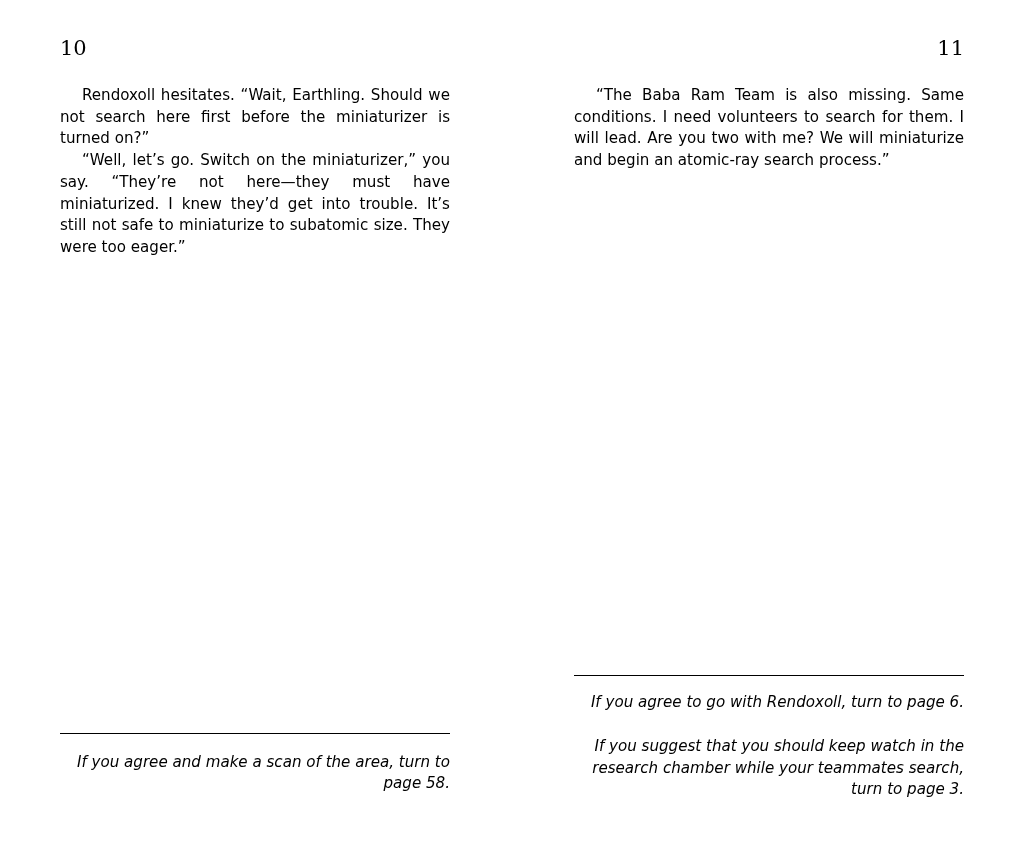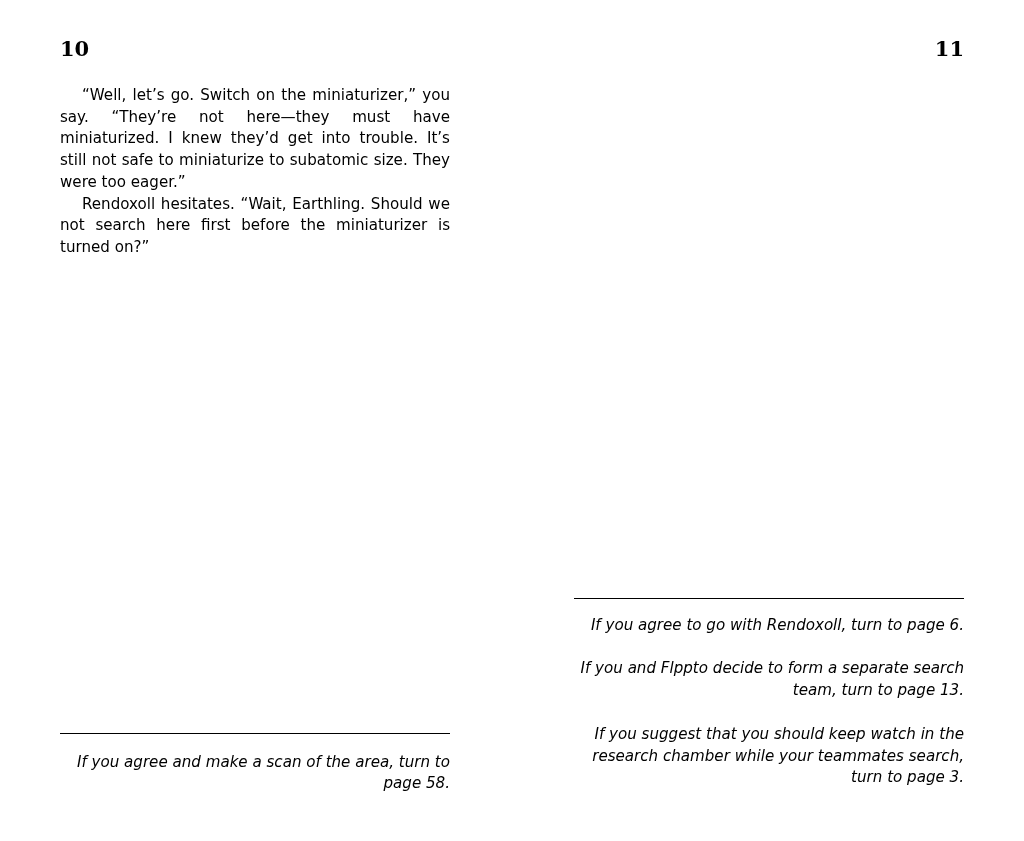--- a/index.html
+++ b/index.html
@@ -24,30 +24,30 @@
   .page {
     position: relative;
     width: 512px;
     height: 841px;
     box-sizing: border-box;
   }
   .page-left {
     padding: 38px 62px 30px 60px;
   }
   .page-right {
-    padding: 38px 60px 36px 62px;
+    padding: 38px 60px 24px 62px;
   }
   .page-inner {
     position: relative;
     width: 100%;
     height: 100%;
   }
   .folio {
     font-family: "DejaVu Serif", serif;
-    font-weight: bold;
+    font-weight: normal;
     font-size: 21px;
     line-height: 1;
     margin-bottom: 26px;
   }
   .folio-left {
     text-align: left;
   }
   .folio-right {
     text-align: right;
   }
@@ -101,37 +101,37 @@
 </style>
 </head>
 <body>
 
 <div class="spread">
 
   <div class="page page-left">
     <div class="page-inner">
       <div class="folio folio-left">10</div>
       <div class="body-text">
+        <p class="indent">Rendoxoll hesitates. “Wait, Earthling. Should we not search here first before the miniaturizer is turned on?”</p>
         <p class="indent">“Well, let’s go. Switch on the miniaturizer,” you say. “They’re not here—they must have miniaturized. I knew they’d get into trouble. It’s still not safe to miniaturize to subatomic size. They were too eager.”</p>
-        <p class="indent">Rendoxoll hesitates. “Wait, Earthling. Should we not search here first before the miniaturizer is turned on?”</p>
       </div>
       <div class="choices choices-left">
         <hr class="rule">
         <p class="choice">If you agree and make a scan of the area, turn to page 58.</p>
       </div>
     </div>
   </div>
 
   <div class="page page-right">
     <div class="page-inner">
       <div class="folio folio-right">11</div>
       <div class="body-text">
+        <p class="indent">“The Baba Ram Team is also missing. Same conditions. I need volunteers to search for them. I will lead. Are you two with me? We will miniaturize and begin an atomic-ray search process.”</p>
       </div>
       <div class="choices choices-right">
         <hr class="rule">
         <p class="choice">If you agree to go with Rendoxoll, turn to page 6.</p>
-        <p class="choice">If you and Flppto decide to form a separate search team, turn to page 13.</p>
         <p class="choice">If you suggest that you should keep watch in the research chamber while your teammates search, turn to page 3.</p>
       </div>
     </div>
   </div>
 
 </div>
 
 </body></html>

